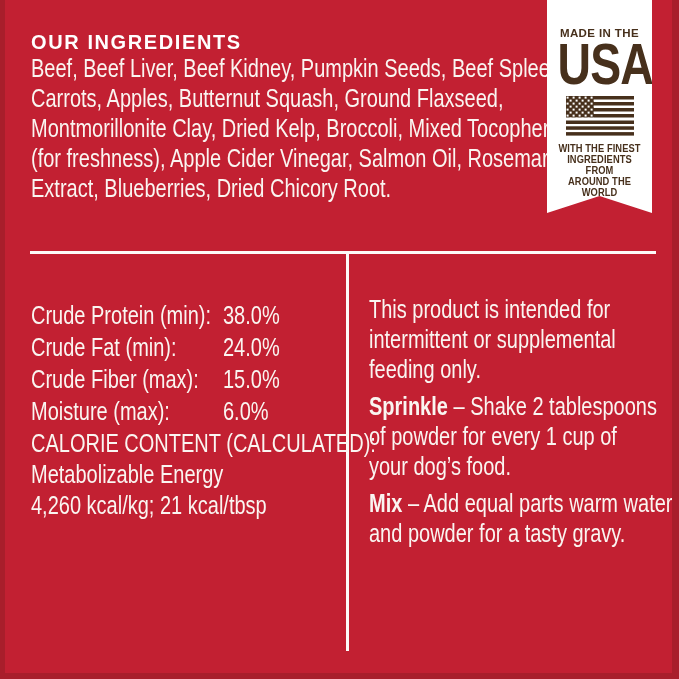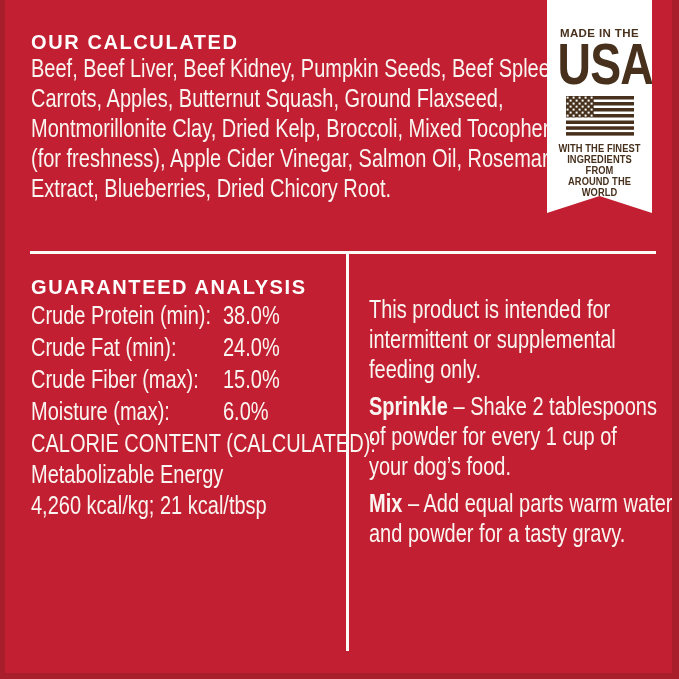--- a/index.html
+++ b/index.html
@@ -95,21 +95,21 @@
   
   .edge-left   { position:absolute; left:0; top:0; width:5px;  height:679px; background:#A81E2B; }
   .edge-right  { position:absolute; right:0; top:0; width:7px; height:679px; background:#A81E2B; }
   .edge-bottom { position:absolute; left:0; bottom:0; width:679px; height:6px; background:#A81E2B; }
 </style>
 </head>
 <body>
 
 <div class="canvas">
 
-  <h1 class="sec-heading" id="ing-heading">OUR CALCULATED</h1>
+  <h1 class="sec-heading" id="ing-heading">OUR INGREDIENTS</h1>
 
   <div class="body-text" id="ing-text">
     <div>Beef, Beef Liver, Beef Kidney, Pumpkin Seeds, Beef Spleen,</div>
     <div>Carrots, Apples, Butternut Squash, Ground Flaxseed,</div>
     <div>Montmorillonite Clay, Dried Kelp, Broccoli, Mixed Tocopherols</div>
     <div>(for freshness), Apple Cider Vinegar, Salmon Oil, Rosemary</div>
     <div>Extract, Blueberries, Dried Chicory Root.</div>
   </div>
 
   <div class="badge">
@@ -138,21 +138,20 @@
     <div class="badge-tag">
       <div>WITH THE FINEST</div>
       <div>INGREDIENTS FROM</div>
       <div>AROUND THE WORLD</div>
     </div>
   </div>
 
   <div class="hrule"></div>
   <div class="vrule"></div>
 
-  <h2 class="sec-heading" id="ga-heading">GUARANTEED ANALYSIS</h2>
 
   <div class="body-text" id="ga-rows">
     <div class="row">
       <span class="lbl">Crude Protein (min):</span>
       <span class="val">38.0%</span>
     </div>
     <div class="row">
       <span class="lbl">Crude Fat (min):</span>
       <span class="val">24.0%</span>
     </div>

